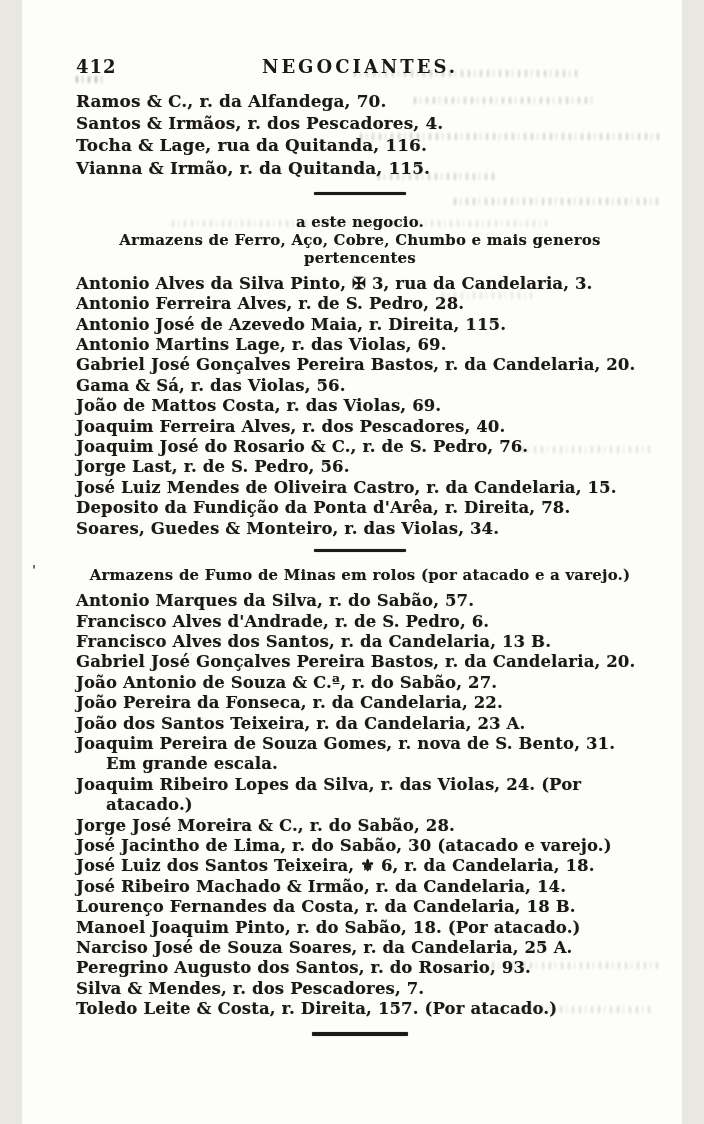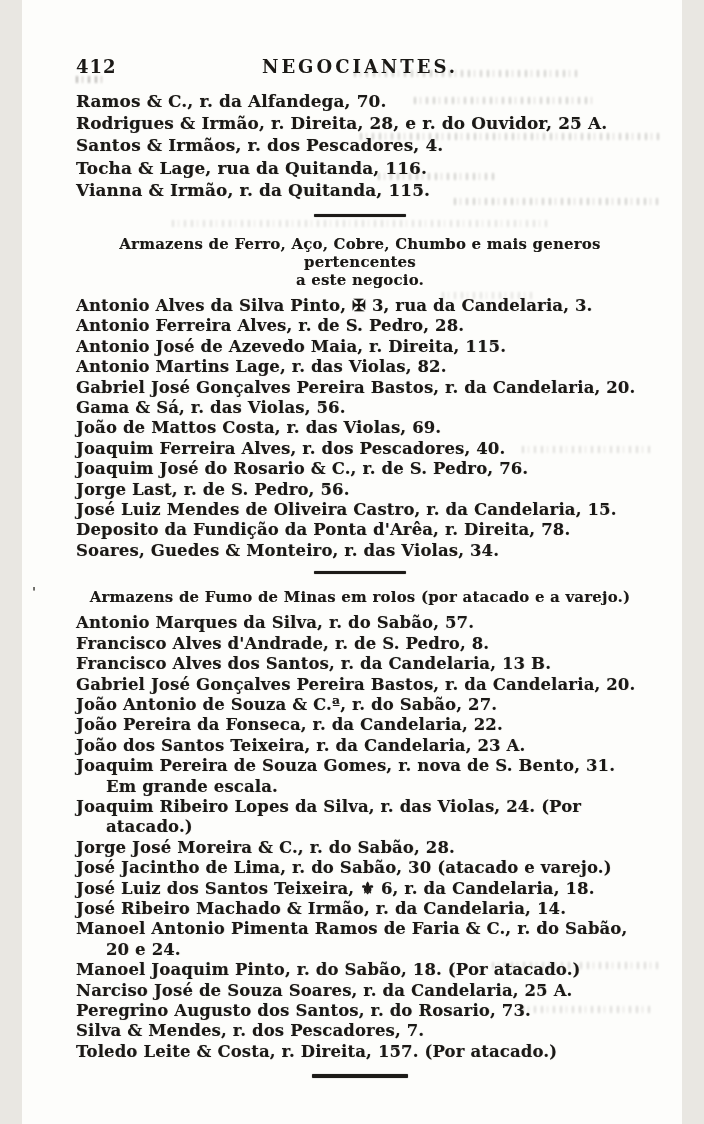--- a/index.html
+++ b/index.html
@@ -96,39 +96,38 @@
   <div class="content">
 
     <div class="masthead">
       <span class="folio">412</span>
       <h1 class="running-title">NEGOCIANTES.</h1>
     </div>
 
     <div class="section s1">
       <div class="list">
         <p class="entry">Ramos &amp; C., r. da Alfandega, 70.</p>
-        <p class="entry">Rodrigues &amp; Irmão, r. Direita, 28, e r. do Ouvidor, 25 A.</p>
         <p class="entry">Santos &amp; Irmãos, r. dos Pescadores, 4.</p>
         <p class="entry">Tocha &amp; Lage, rua da Quitanda, 116.</p>
         <p class="entry">Vianna &amp; Irmão, r. da Quitanda, 115.</p>
       </div>
     </div>
 
     <div class="rule"></div>
 
     <div class="section s2">
       <h2 class="sec-heading">
+        <span class="line">a este negocio.</span>
         <span class="line">Armazens de Ferro, Aço, Cobre, Chumbo e mais generos pertencentes</span>
-        <span class="line">a este negocio.</span>
       </h2>
       <div class="list">
         <p class="entry">Antonio Alves da Silva Pinto, ✠ 3, rua da Candelaria, 3.</p>
         <p class="entry">Antonio Ferreira Alves, r. de S. Pedro, 28.</p>
         <p class="entry">Antonio José de Azevedo Maia, r. Direita, 115.</p>
-        <p class="entry">Antonio Martins Lage, r. das Violas, 82.</p>
+        <p class="entry">Antonio Martins Lage, r. das Violas, 69.</p>
         <p class="entry">Gabriel José Gonçalves Pereira Bastos, r. da Candelaria, 20.</p>
         <p class="entry">Gama &amp; Sá, r. das Violas, 56.</p>
         <p class="entry">João de Mattos Costa, r. das Violas, 69.</p>
         <p class="entry">Joaquim Ferreira Alves, r. dos Pescadores, 40.</p>
         <p class="entry">Joaquim José do Rosario &amp; C., r. de S. Pedro, 76.</p>
         <p class="entry">Jorge Last, r. de S. Pedro, 56.</p>
         <p class="entry">José Luiz Mendes de Oliveira Castro, r. da Candelaria, 15.</p>
         <p class="entry">Deposito da Fundição da Ponta d'Arêa, r. Direita, 78.</p>
         <p class="entry">Soares, Guedes &amp; Monteiro, r. das Violas, 34.</p>
       </div>
@@ -136,36 +135,36 @@
 
     <div class="rule rule-2"></div>
 
     <div class="section s3">
       <h2 class="sec-heading heading-3">
         <span class="stray-mark">'</span>
         <span class="line">Armazens de Fumo de Minas em rolos (por atacado e a varejo.)</span>
       </h2>
       <div class="list">
         <p class="entry">Antonio Marques da Silva, r. do Sabão, 57.</p>
-        <p class="entry">Francisco Alves d'Andrade, r. de S. Pedro, 8.</p>
+        <p class="entry">Francisco Alves d'Andrade, r. de S. Pedro, 6.</p>
         <p class="entry">Francisco Alves dos Santos, r. da Candelaria, 13 B.</p>
         <p class="entry">Gabriel José Gonçalves Pereira Bastos, r. da Candelaria, 20.</p>
         <p class="entry">João Antonio de Souza &amp; C.ª, r. do Sabão, 27.</p>
         <p class="entry">João Pereira da Fonseca, r. da Candelaria, 22.</p>
         <p class="entry">João dos Santos Teixeira, r. da Candelaria, 23 A.</p>
         <p class="entry">Joaquim Pereira de Souza Gomes, r. nova de S. Bento, 31. Em grande escala.</p>
         <p class="entry">Joaquim Ribeiro Lopes da Silva, r. das Violas, 24. (Por atacado.)</p>
         <p class="entry">Jorge José Moreira &amp; C., r. do Sabão, 28.</p>
         <p class="entry">José Jacintho de Lima, r. do Sabão, 30 (atacado e varejo.)</p>
         <p class="entry">José Luiz dos Santos Teixeira, ⚜ 6, r. da Candelaria, 18.</p>
         <p class="entry">José Ribeiro Machado &amp; Irmão, r. da Candelaria, 14.</p>
-        <p class="entry">Manoel Antonio Pimenta Ramos de Faria &amp; C., r. do Sabão, 20 e 24.</p>
+        <p class="entry">Lourenço Fernandes da Costa, r. da Candelaria, 18 B.</p>
         <p class="entry">Manoel Joaquim Pinto, r. do Sabão, 18. (Por atacado.)</p>
         <p class="entry">Narciso José de Souza Soares, r. da Candelaria, 25 A.</p>
-        <p class="entry">Peregrino Augusto dos Santos, r. do Rosario, 73.</p>
+        <p class="entry">Peregrino Augusto dos Santos, r. do Rosario, 93.</p>
         <p class="entry">Silva &amp; Mendes, r. dos Pescadores, 7.</p>
         <p class="entry">Toledo Leite &amp; Costa, r. Direita, 157. (Por atacado.)</p>
       </div>
     </div>
 
     <div class="rule rule-end"></div>
 
   </div>
 </div>
 

